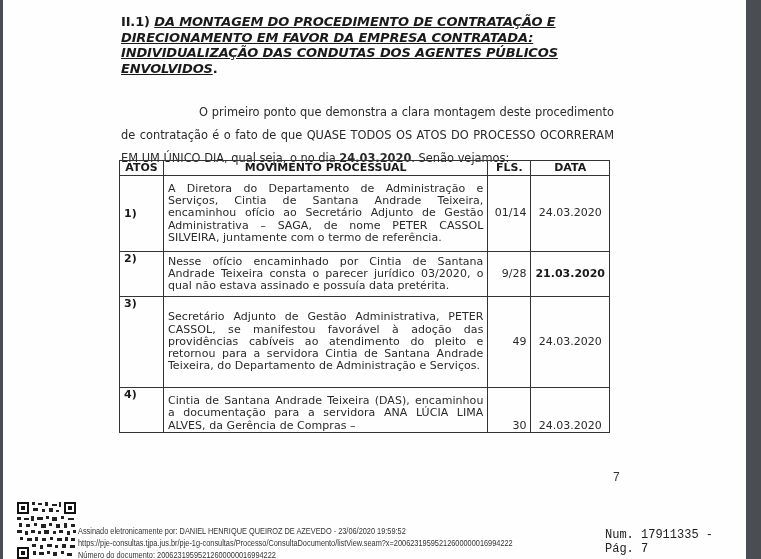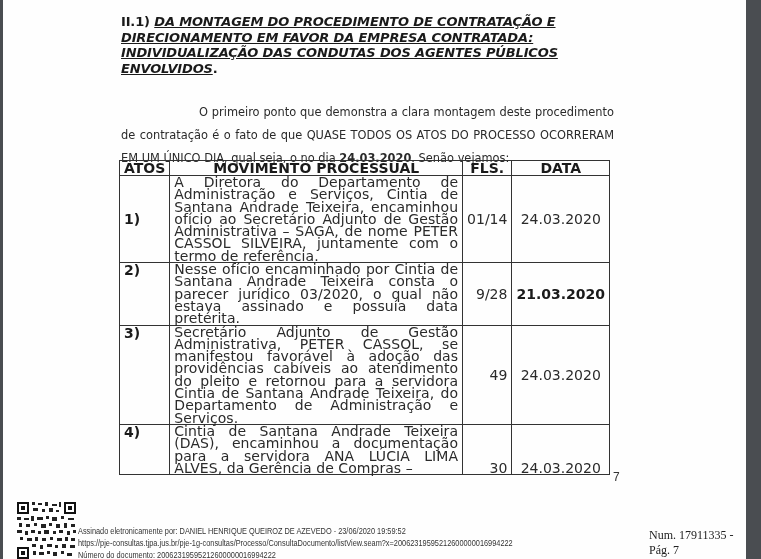--- a/index.html
+++ b/index.html
@@ -2,37 +2,37 @@
 <html><head>
 <meta charset="utf-8">
 <style>
   html, body { margin:0; padding:0; }
   body { width:761px; height:559px; background:#4a4d51; position:relative; overflow:hidden; font-family:"DejaVu Sans", sans-serif; }
   .page { position:absolute; left:3px; top:0; width:743px; height:559px; background:#fefefe; }
   .heading { position:absolute; left:118px; top:14px; width:500px; font-size:13px; font-weight:bold; color:#1a1a1a; line-height:15.5px; letter-spacing:-0.15px; }
   .heading .u { font-style:italic; text-decoration:underline; }
   .para { position:absolute; left:118px; top:70px; width:493px; font-size:11.4px; color:#2a2a2a; line-height:22.8px; text-align:justify; text-align-last:left;margin-top:31px; }
   .para .indent { display:inline-block; width:78px; }
-  table { position:absolute; left:116px; top:160px; width:491px; border-collapse:collapse; font-size:14px; color:#2a2a2a; }
+  table { position:absolute; left:116px; top:160px; width:491px; border-collapse:collapse; font-size:11px; color:#2a2a2a; }
   td, th { border:1.2px solid #333; padding:0 4px; line-height:12.3px; vertical-align:middle; }
   th { font-weight:bold; height:14px; color:#1a1a1a; }
   td.atos { font-weight:bold; color:#1a1a1a; width:35px; vertical-align:top; padding-top:1px; }
   td.mov { width:320px; text-align:justify; letter-spacing:0.05px; }
   td.fls { width:34px; text-align:right; }
   td.data { text-align:center; }
   td.bold { font-weight:bold; color:#1a1a1a; }
   tr.r1 td { height:74px;margin-top:30px; }
   tr.r2 td { height:43px; }
   tr.r3 td { height:89px; }
   tr.r4 td { height:43px; vertical-align:bottom; }
   tr.r4 td.atos { vertical-align:top; }
   .pagenum { position:absolute; left:610px; top:470px; font-size:12px; color:#333; font-family:"Liberation Sans", sans-serif; }
   .qr { position:absolute; left:13px; top:501px; width:62px; height:58px; }
   .footer-line { position:absolute; left:75px; font-family:"Liberation Sans", sans-serif; font-size:8.2px; color:#333; white-space:nowrap; transform:scaleX(0.9); transform-origin:left; }
-  .num { position:absolute; left:646px; top:528px; font-family:Liberation Serif, serif; font-size:12px; color:#222; }
+  .num { position:absolute; left:602px; top:528px; font-family:Liberation Mono, monospace; font-size:12px; color:#222; }
 </style>
 </head>
 <body>
 
 <div class="page">
 
   <div class="heading">
     <span>II.1) </span><span class="u">DA MONTAGEM DO PROCEDIMENTO DE CONTRATAÇÃO E DIRECIONAMENTO EM FAVOR DA EMPRESA CONTRATADA: INDIVIDUALIZAÇÃO DAS CONDUTAS DOS AGENTES PÚBLICOS ENVOLVIDOS</span><span>.</span>
   </div>
 

